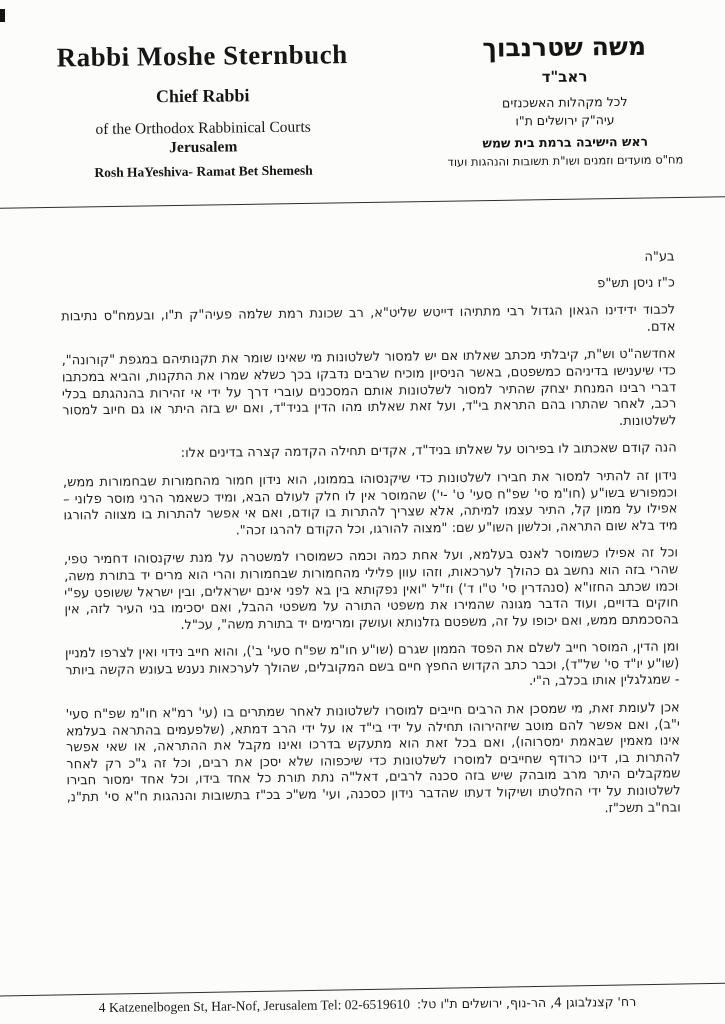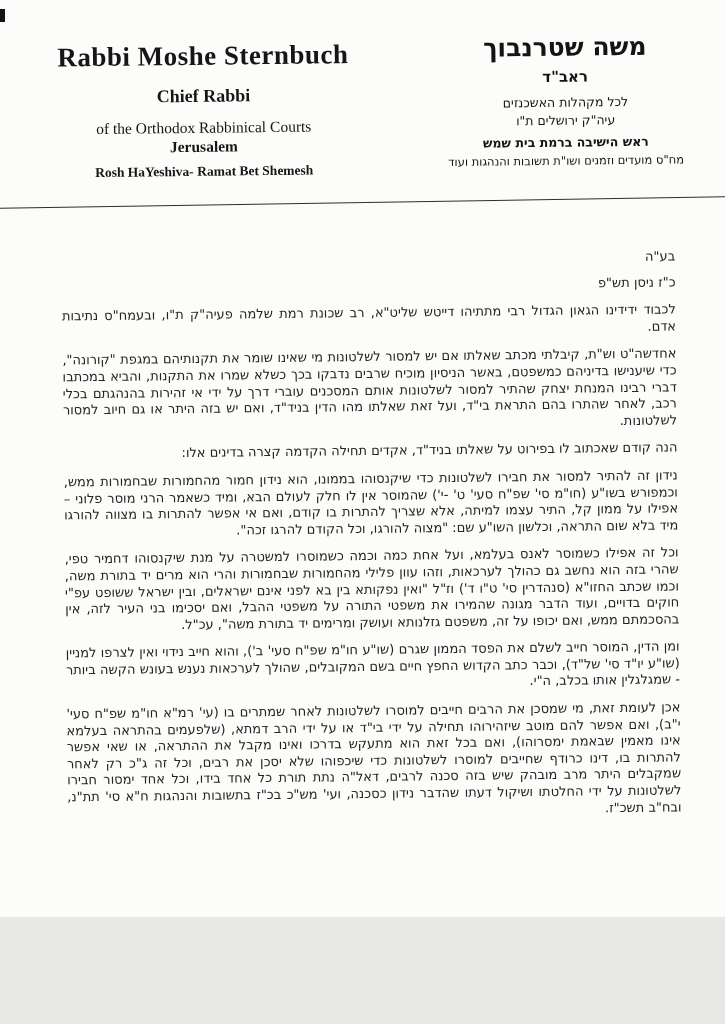--- a/index.html
+++ b/index.html
@@ -3,21 +3,21 @@
 <meta charset="utf-8">
 <style>
   html,body{margin:0;padding:0;}
   body{
     width:725px;height:1024px;
     background:#e8e8e6;
     font-family:"DejaVu Sans",sans-serif;
     -webkit-font-smoothing:antialiased;
   }
   .page{
-    position:relative;width:725px;height:917px;
+    position:relative;width:725px;height:1024px;
     background:#fcfcfa;overflow:hidden;color:#1f1f1f;
   }
   .tilt{position:absolute;inset:0;transform:rotate(-0.65deg);transform-origin:50% 55%;}
   
   .scan-mark{position:absolute;left:0;top:9px;width:5px;height:13px;background:#141414;}
   
   .lh-en{
     position:absolute;left:38px;top:40px;width:340px;text-align:center;
     font-family:"Liberation Serif",serif;color:#161616;
   }

